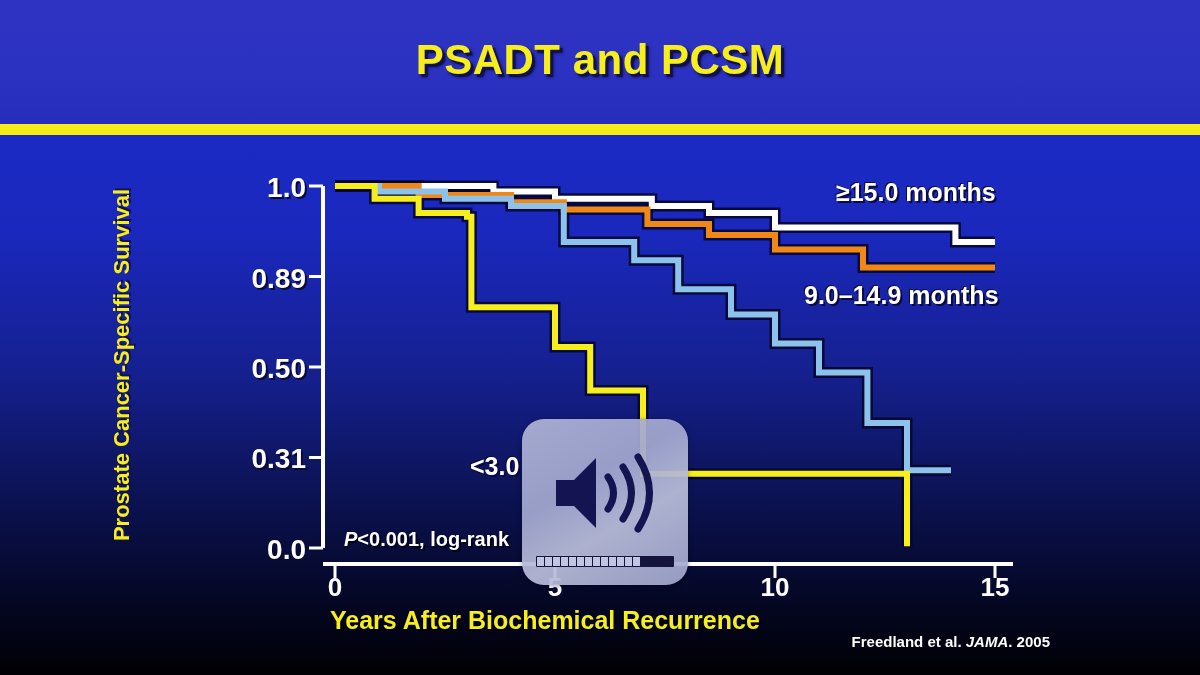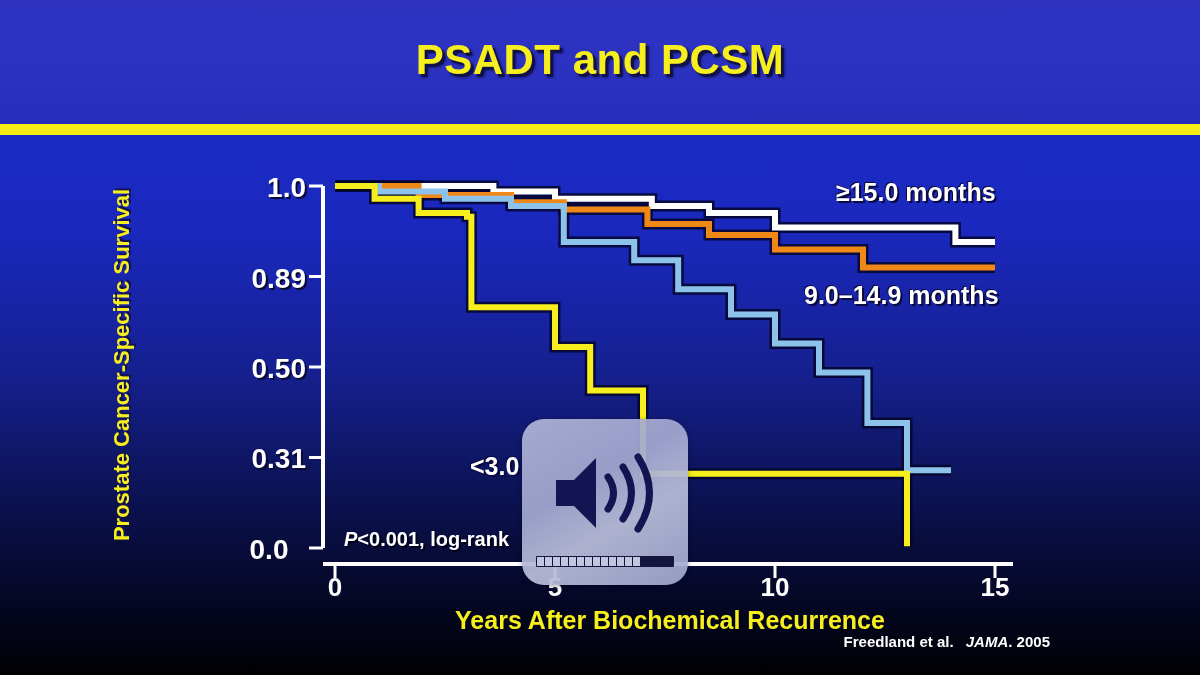--- a/index.html
+++ b/index.html
@@ -31,31 +31,31 @@
   }
   
   .ylab{
     position:absolute;left:-88px;top:352px;width:420px;text-align:center;
     transform:rotate(-90deg);transform-origin:center center;
     font-size:22px;font-weight:bold;color:#f7ef1d;
     text-shadow:2px 2px 0 #121250;
     white-space:nowrap;
   }
   .xlab{
-    position:absolute;left:330px;top:606px;width:680px;text-align:center;
+    position:absolute;left:330px;top:606px;width:680px;
     font-size:25px;font-weight:bold;color:#f7ef1d;
     text-shadow:2px 2px 0 #000018;
     white-space:nowrap;
   }
   .citation{
     position:absolute;left:660px;top:633px;width:390px;text-align:right;
     font-size:15px;font-weight:bold;color:#ffffff;
     white-space:nowrap;
   }
-  .citation i{font-style:italic;margin-left:8px;}
+  .citation i{font-style:italic;}
   
   .ytick{
     position:absolute;width:74px;text-align:right;
     font-size:28px;font-weight:bold;color:#ffffff;
     text-shadow:2px 2px 0 #0a0a33;
   }
   .xtick{
     position:absolute;width:60px;text-align:center;
     font-size:26px;font-weight:bold;color:#ffffff;
     text-shadow:2px 2px 0 #0a0a33;
@@ -105,21 +105,21 @@
 
   <div class="title">PSADT and PCSM</div>
 
   <div class="ylab">Prostate Cancer-Specific Survival</div>
   <div class="xlab">Years After Biochemical Recurrence</div>
 
   <div class="ytick" style="left:232px;top:172px;">1.0</div>
   <div class="ytick" style="left:232px;top:263px;">0.89</div>
   <div class="ytick" style="left:232px;top:353px;">0.50</div>
   <div class="ytick" style="left:232px;top:443px;">0.31</div>
-  <div class="ytick" style="left:232px;top:534px;text-align:center;">0.0</div>
+  <div class="ytick" style="left:232px;top:534px;">0.0</div>
 
   <div class="xtick" style="left:305px;top:572px;">0</div>
   <div class="xtick" style="left:525px;top:572px;">5</div>
   <div class="xtick" style="left:745px;top:572px;">10</div>
   <div class="xtick" style="left:965px;top:572px;">15</div>
 
   <svg class="plot" viewBox="0 0 1200 675">
     <g id="axes">
         <line x1="323" y1="186" x2="323" y2="548" stroke="#ffffff" stroke-width="4"></line>
         <line x1="323" y1="564" x2="1013" y2="564" stroke="#ffffff" stroke-width="4"></line>

